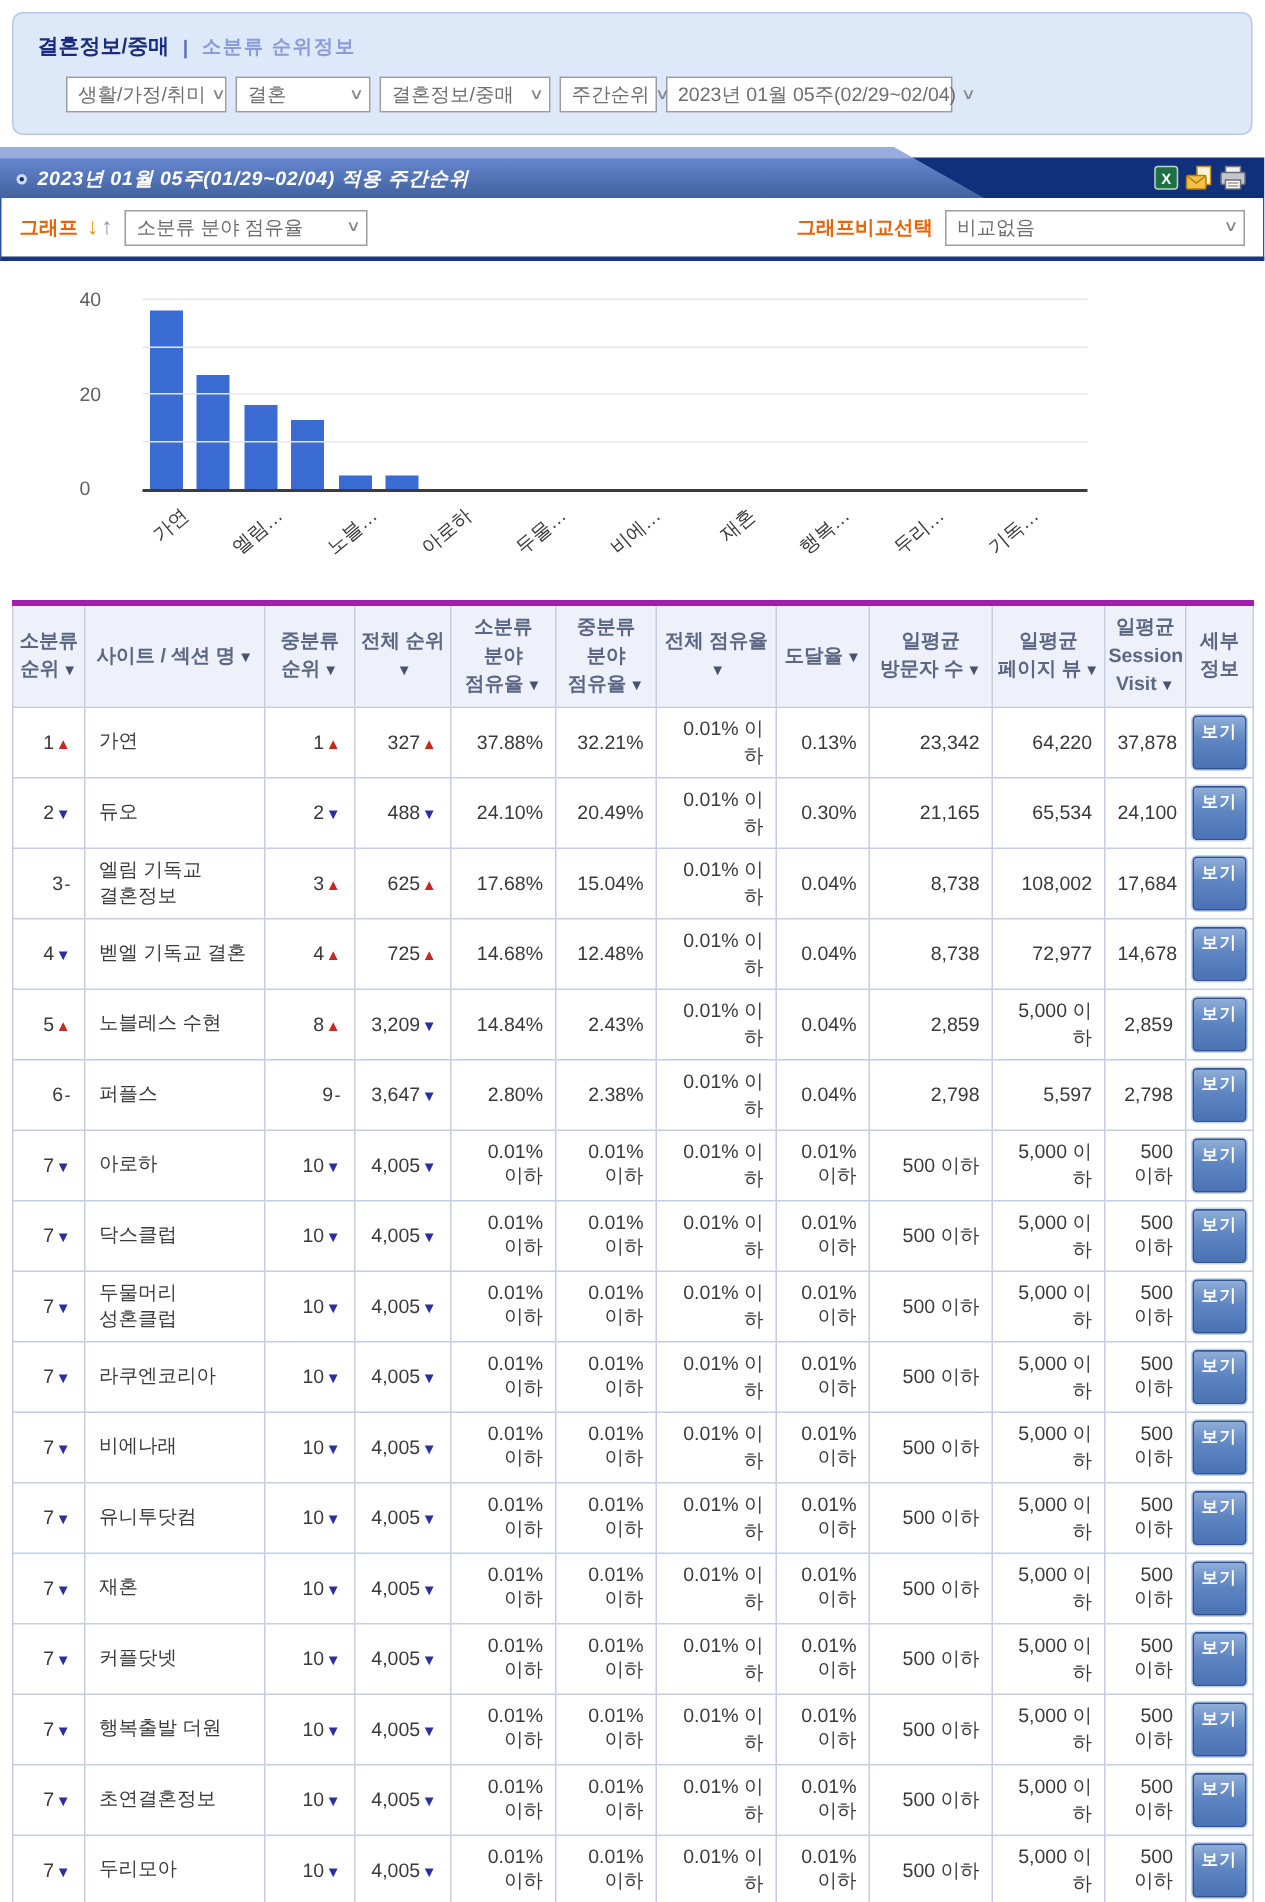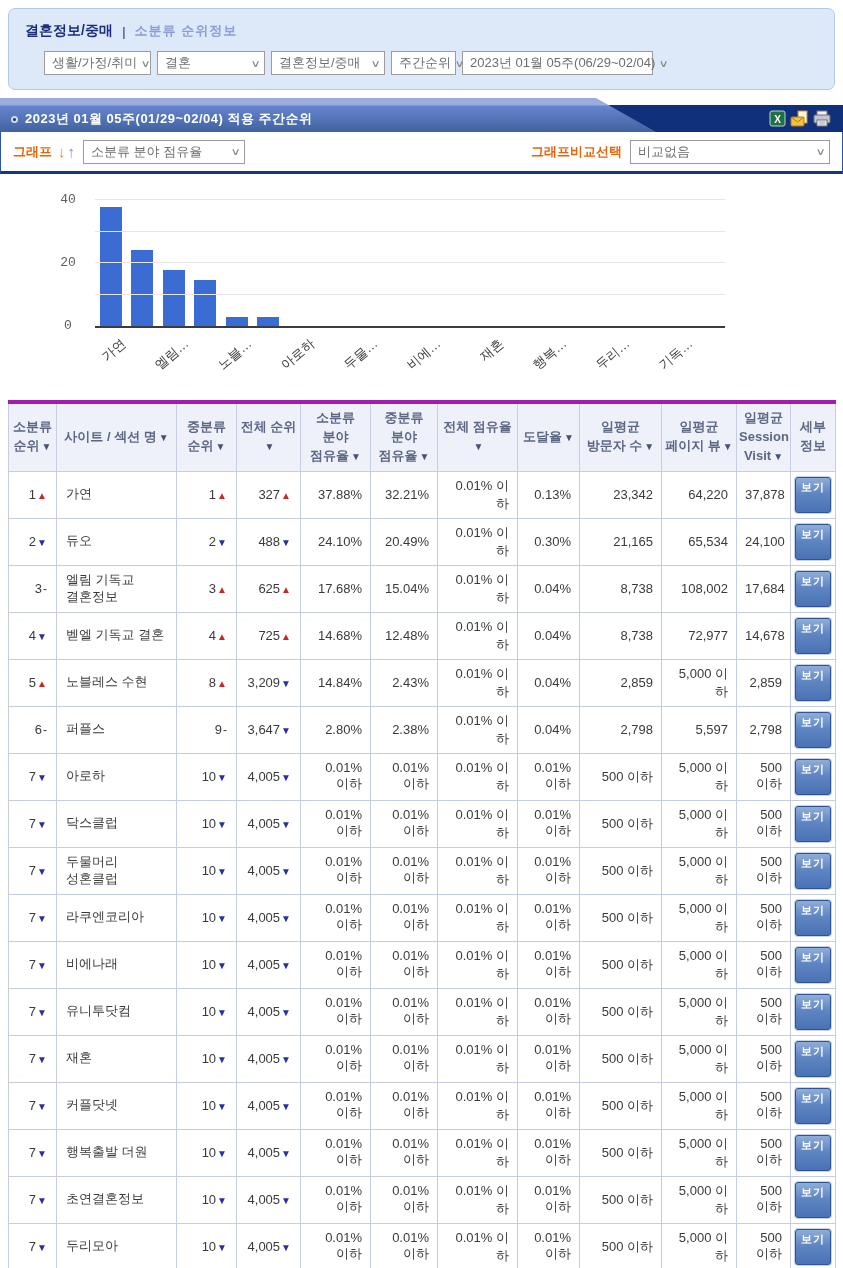--- a/index.html
+++ b/index.html
@@ -17,55 +17,55 @@
   .cat-subtitle { font-size: 13px; font-weight: bold; color: #8b9cd6; letter-spacing: 1px; }
   .filter-selects { display: flex; gap: 6px; margin-top: 11px; padding-left: 19px; }
 
   .fselect {
     display: inline-flex; justify-content: space-between; align-items: center;
     height: 24px; padding: 0 5px 0 7px; background: #fff;
     border: 1px solid #9c9c9c; color: #6e6e6e; font-size: 13px;
     white-space: nowrap; cursor: pointer;
   }
   .fselect .chev { color: #888; font-size: 10px; margin-left: 5px; transform: scaleX(1.4); }
-  .w1{width:107px}.w2{width:108px}.w3{width:114px}.w4{width:65px}.w5{width:191px}
+  .w1{width:107px}.w2{width:90px}.w3{width:114px}.w4{width:65px}.w5{width:191px}
   .w-metric{width:162px}.w-compare{width:200px}
 
   
   .panel { margin-top: 6px; }
   .panel-bar { position: relative; height: 34px; }
   .panel-bar-right { position: absolute; left:0; right:0; top:7px; bottom:0; background:#10307c; }
   .panel-bar-left {
     position: absolute; left:0; top:0; bottom:0; width:656px;
     background: linear-gradient(180deg,#9aacde 0,#9aacde 7px,#6585cf 8px,#41629e 100%);
     -webkit-clip-path: polygon(0 0,596px 0,656px 100%,0 100%);
     clip-path: polygon(0 0,596px 0,656px 100%,0 100%);
   }
-  .panel-title-wrap { position:absolute; left:11px; top:12px; display:flex; align-items:center; gap:7px; z-index:2; }
+  .panel-title-wrap { position:absolute; left:11px; top:12px; display:flex; align-items:center; gap:7px; z-index:2;font-style:italic; }
   .bullet-icon { width:7px; height:7px; border-radius:50%; border:2px solid #cfdaf4; background:#10307c; }
   .panel-title { color:#fff; font-weight:bold; font-size:13px; letter-spacing:0.5px; }
   .panel-icons { position:absolute; right:12px; top:12px; display:flex; gap:4px; z-index:2; }
   .panel-icons svg { display:block; cursor:pointer; }
 
   
   .controls {
     height: 42px; background:#fff; display:flex; align-items:center; padding:0 12px;
     border-left:1px solid #2b55a4; border-right:1px solid #2b55a4; border-bottom:3px solid #16367f;
   }
   .ctrl-label { color:#e8650a; font-weight:bold; font-size:13px; }
   .sort-arrows { display:flex; gap:2px; margin:0 8px 0 6px; font-weight:bold; font-size:15px; }
   .arrow-down-ic { color:#e09310; cursor:pointer; }
   .arrow-up-ic { color:#8a93b5; cursor:pointer; }
   .ctrl-right { margin-left:auto; display:flex; align-items:center; gap:8px; }
 
   
   .chart-wrap { margin: 26px 0 0 0; padding: 0 118px 0 95px; }
   .chart-plot { position: relative; height: 128px; border-bottom: 2px solid #3c3c3c; }
   .gridline { position:absolute; left:0; right:0; height:1px; background:#e6e6e6; }
-  .ytick { position:absolute; right: calc(100% + 12px); font-size:13px; color:#5f5f5f; width:30px; text-align:center;font-family:Liberation Mono, monospace; }
+  .ytick { position:absolute; right: calc(100% + 12px); font-size:13px; color:#5f5f5f; width:30px; text-align:left; }
   .chart-bars { position:absolute; left:0; right:0; top:0; bottom:0; display:flex; align-items:flex-end; }
   .bar-slot { flex:1; display:flex; justify-content:center; align-items:flex-end; height:100%; }
   .bar { width: 70%; }
   .chart-xaxis { position:relative; height: 58px; }
   .xtick {
     position:absolute; top:7px; white-space:nowrap; font-size:13px; color:#3c3c3c;
     transform: translateX(-100%) rotate(-40deg); transform-origin: 100% 0;
   }
 
   
@@ -113,21 +113,21 @@
     </div>
     <div class="fselect w3">
       <span>결혼정보/중매</span>
       <span class="chev">∨</span>
     </div>
     <div class="fselect w4">
       <span>주간순위</span>
       <span class="chev">∨</span>
     </div>
     <div class="fselect w5">
-      <span>2023년 01월 05주(06/29~02/04)</span>
+      <span>2023년 01월 05주(02/29~02/04)</span>
       <span class="chev">∨</span>
     </div>
   </div>
 </div>
 
 <div class="panel">
   <div class="panel-bar">
     <div class="panel-bar-right"></div>
     <div class="panel-bar-left"></div>
     <div class="panel-title-wrap">

